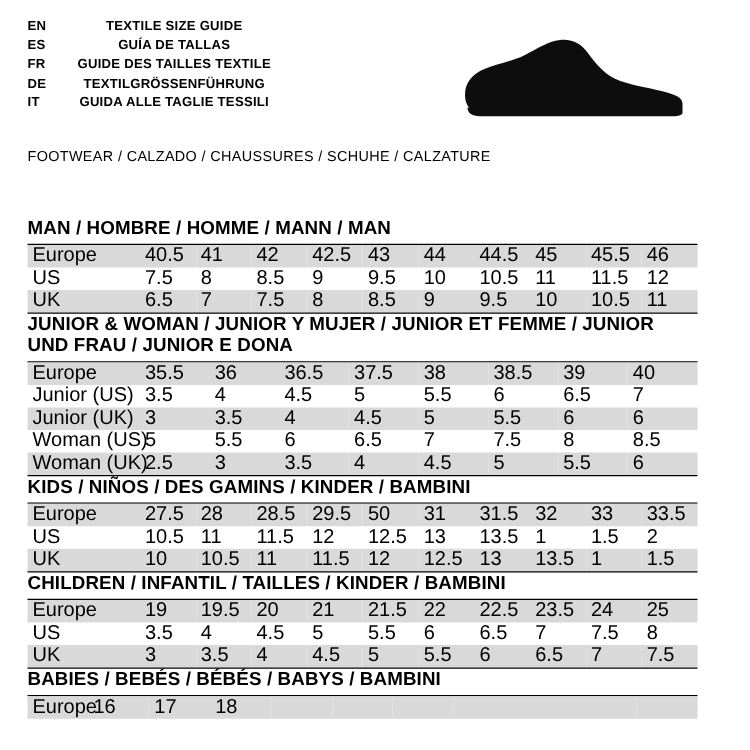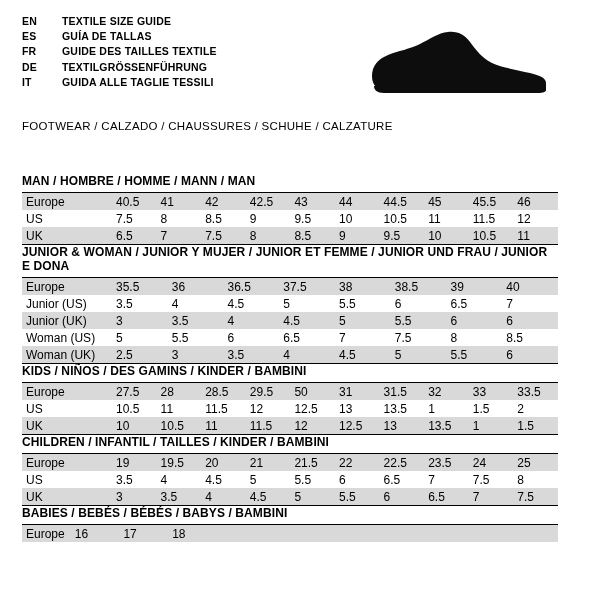--- a/index.html
+++ b/index.html
@@ -38,20 +38,21 @@
     white-space: nowrap;
   }
   .lang-code {
     width: 40px;
     font-weight: bold;
     letter-spacing: 0.2px;
   }
   .lang-title {
     font-weight: bold;
     letter-spacing: 0.2px;
+    text-align: center;
   }
 
   .shoe-logo {
     position: absolute;
     right: 4px;
     top: 16px;
     width: 190px;
     height: 66px;
   }
 
@@ -62,35 +63,35 @@
     letter-spacing: 0.3px;
   }
 
   
   .section {
   }
   .section.first {
     margin-top: 42px;
   }
   .section-title {
-    font-size: 12px;
+    font-size: 15px;
     font-weight: bold;
     letter-spacing: 0.1px;
     padding-bottom: 4px;
   }
   .rule {
     height: 1px;
     background: #000000;
     width: 100%;
   }
   table.size {
     border-collapse: collapse;
     width: 100%;
     table-layout: fixed;
-    font-size: 12px;
+    font-size: 16px;
   }
   table.size td {
     height: 17px;
     padding: 0 0 0 4px;
     vertical-align: middle;
     white-space: nowrap;
   }
   table.size tr.shaded td {
     background: #d9d9d9;
   }

